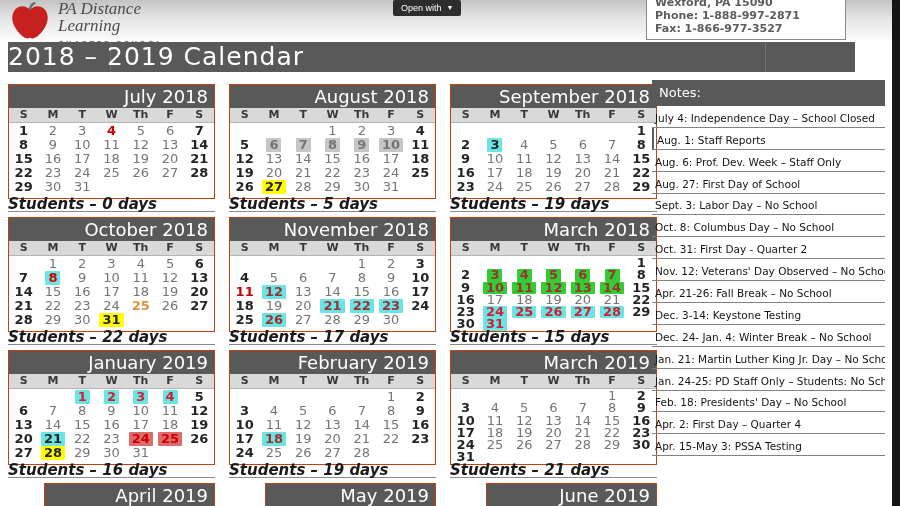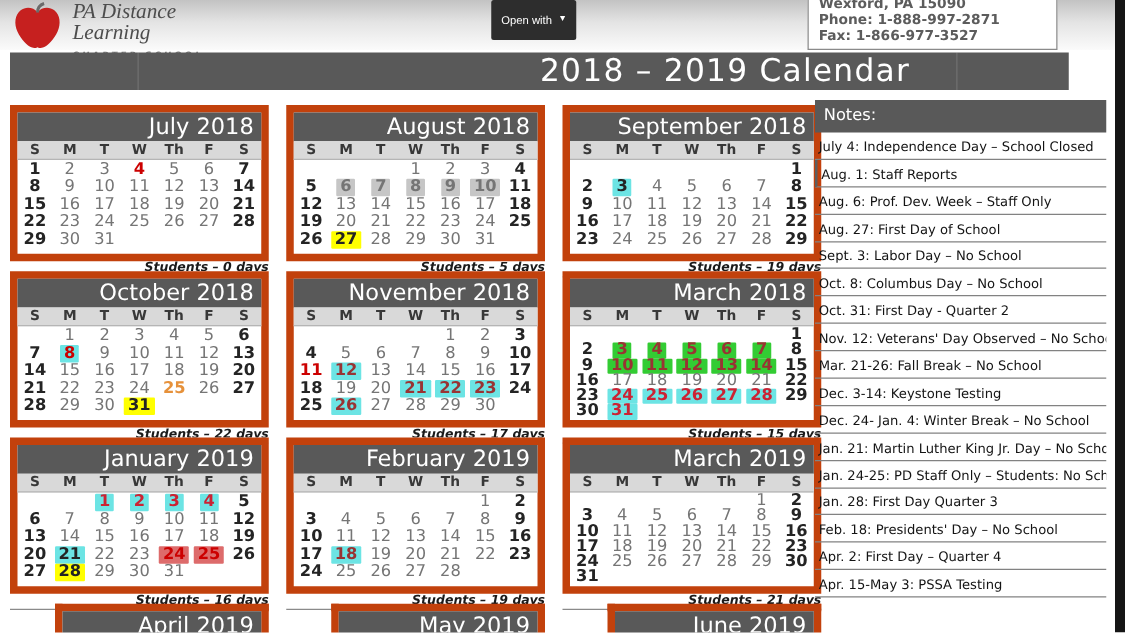--- a/index.html
+++ b/index.html
@@ -11,47 +11,47 @@
   .topband{position:absolute;left:0;top:0;width:900px;height:40px;
     background:linear-gradient(180deg,#c3c3c3 0%,#e4e4e4 45%,#fbfbfb 100%);}
   
   .logo{position:absolute;left:8px;top:0;display:flex;}
   .logo svg{display:block;margin-top:1px;}
   .logotext{margin-left:6px;line-height:17px;font-style:italic;}
   .logoline{font-family:"Liberation Serif","DejaVu Serif",serif;font-size:17px;color:#4d4d4d;}
   .logosub{font-size:7px;font-weight:bold;letter-spacing:2.4px;color:#7a7a7a;margin-top:2px;}
   
   .openwith{position:absolute;left:393px;top:0;height:16px;background:#2d2d2d;color:#fff;
-    font-size:9px;line-height:16px;padding:16px 8px;border-radius:2px;border:none;display:flex;align-items:center;gap:5px;cursor:pointer;}
+    font-size:9px;line-height:16px;padding:0 8px;border-radius:2px;border:none;display:flex;align-items:center;gap:5px;cursor:pointer;}
   .openwith .caret{font-size:7px;}
   
   .contact{position:absolute;left:646px;top:-7px;width:200px;height:47px;background:#fff;
     border:1px solid #8a8a8a;box-sizing:border-box;padding:2px 0 0 8px;overflow:hidden;}
   .contact div{font-size:11px;font-weight:bold;color:#5c5c5c;line-height:13px;}
   
   .titlebar{position:absolute;left:8px;top:42px;width:847px;height:30px;background:#595959;}
-  .titlebar .inner{width:720px;text-align:right;color:#fff;font-size:25px;line-height:30px;letter-spacing:1px;}
+  .titlebar .inner{width:720px;text-align:left;color:#fff;font-size:25px;line-height:30px;letter-spacing:1px;}
   .titlebar .seam{position:absolute;top:0;width:1px;height:30px;background:rgba(255,255,255,0.14);}
   
   .monthsgrid{position:absolute;left:8px;top:84px;width:649px;display:grid;
     grid-template-columns:repeat(3,207px);column-gap:14px;}
   .mblock{height:126px;margin-bottom:7px;}
-  .mcard{background:#fff;border:6px solid #c2410c;box-sizing:border-box;}
+  .mcard{background:#fff;border:1px solid #c2410c;box-sizing:border-box;}
   .mh{height:23px;background:#595959;color:#fff;font-size:18px;line-height:23px;text-align:right;padding-right:6px;}
   .dh{display:flex;height:14px;background:#d9d9d9;border-bottom:1px solid #b5b5b5;}
   .dh span{flex:1;text-align:center;font-size:11px;font-weight:bold;color:#383838;line-height:14px;}
   .weeks{height:74px;padding-top:1px;}
   .wrow{display:flex;height:14px;}
   .six .wrow{height:12.3px;}
   .cell{flex:1;text-align:center;font-size:13px;color:#757575;line-height:14px;}
   .six .cell{line-height:12.3px;}
   .cell.we{font-weight:bold;color:#242424;}
   .d{display:inline-block;padding:0 3px;border-radius:1px;font-weight:inherit;font-style:normal;}
   .d.sp{font-weight:bold;}
-  .students{height:12px;line-height:11px;text-align:right;font-size:10px;font-weight:bold;font-style:italic;
+  .students{height:12px;line-height:11px;text-align:left;font-size:15px;font-weight:bold;font-style:italic;
     color:#1a1a1a;border-bottom:1px solid #8a8a8a;}
   .partial .mcard{border-bottom:none;margin-left:36px;}
   
   .notes{position:absolute;left:652px;top:80px;width:233px;}
   .notesbar{height:26px;background:#595959;color:#fff;font-size:13px;line-height:26px;padding-left:7px;box-sizing:border-box;}
   .note{height:21.9px;box-sizing:border-box;border-bottom:1px solid #828282;font-size:10.5px;color:#141414;
     display:flex;align-items:flex-end;padding:0 0 3px 3px;white-space:nowrap;overflow:hidden;}
   .note:nth-child(2){border-left:2px solid #5f5f5f;}
   
   .edgebar{position:absolute;right:0;top:0;width:8px;height:506px;background:#151515;}
@@ -688,25 +688,24 @@
   <div class="notesbar">Notes:</div>
   <div>
       <div class="note">July 4: Independence Day – School Closed</div>
       <div class="note">Aug. 1: Staff Reports</div>
       <div class="note">Aug. 6: Prof. Dev. Week – Staff Only</div>
       <div class="note">Aug. 27: First Day of School</div>
       <div class="note">Sept. 3: Labor Day – No School</div>
       <div class="note">Oct. 8: Columbus Day – No School</div>
       <div class="note">Oct. 31: First Day - Quarter 2</div>
       <div class="note">Nov. 12: Veterans' Day Observed – No School</div>
-      <div class="note">Mar. 21-26: Fall Break – No School</div>
+      <div class="note">Apr. 21-26: Fall Break – No School</div>
       <div class="note">Dec. 3-14: Keystone Testing</div>
       <div class="note">Dec. 24- Jan. 4: Winter Break – No School</div>
       <div class="note">Jan. 21: Martin Luther King Jr. Day – No School</div>
       <div class="note">Jan. 24-25: PD Staff Only – Students: No School</div>
-      <div class="note">Jan. 28: First Day Quarter 3</div>
       <div class="note">Feb. 18: Presidents' Day – No School</div>
       <div class="note">Apr. 2: First Day – Quarter 4</div>
       <div class="note">Apr. 15-May 3: PSSA Testing</div>
     </div>
 </div>
 
 <div class="edgebar"></div>
 
 </body></html>

